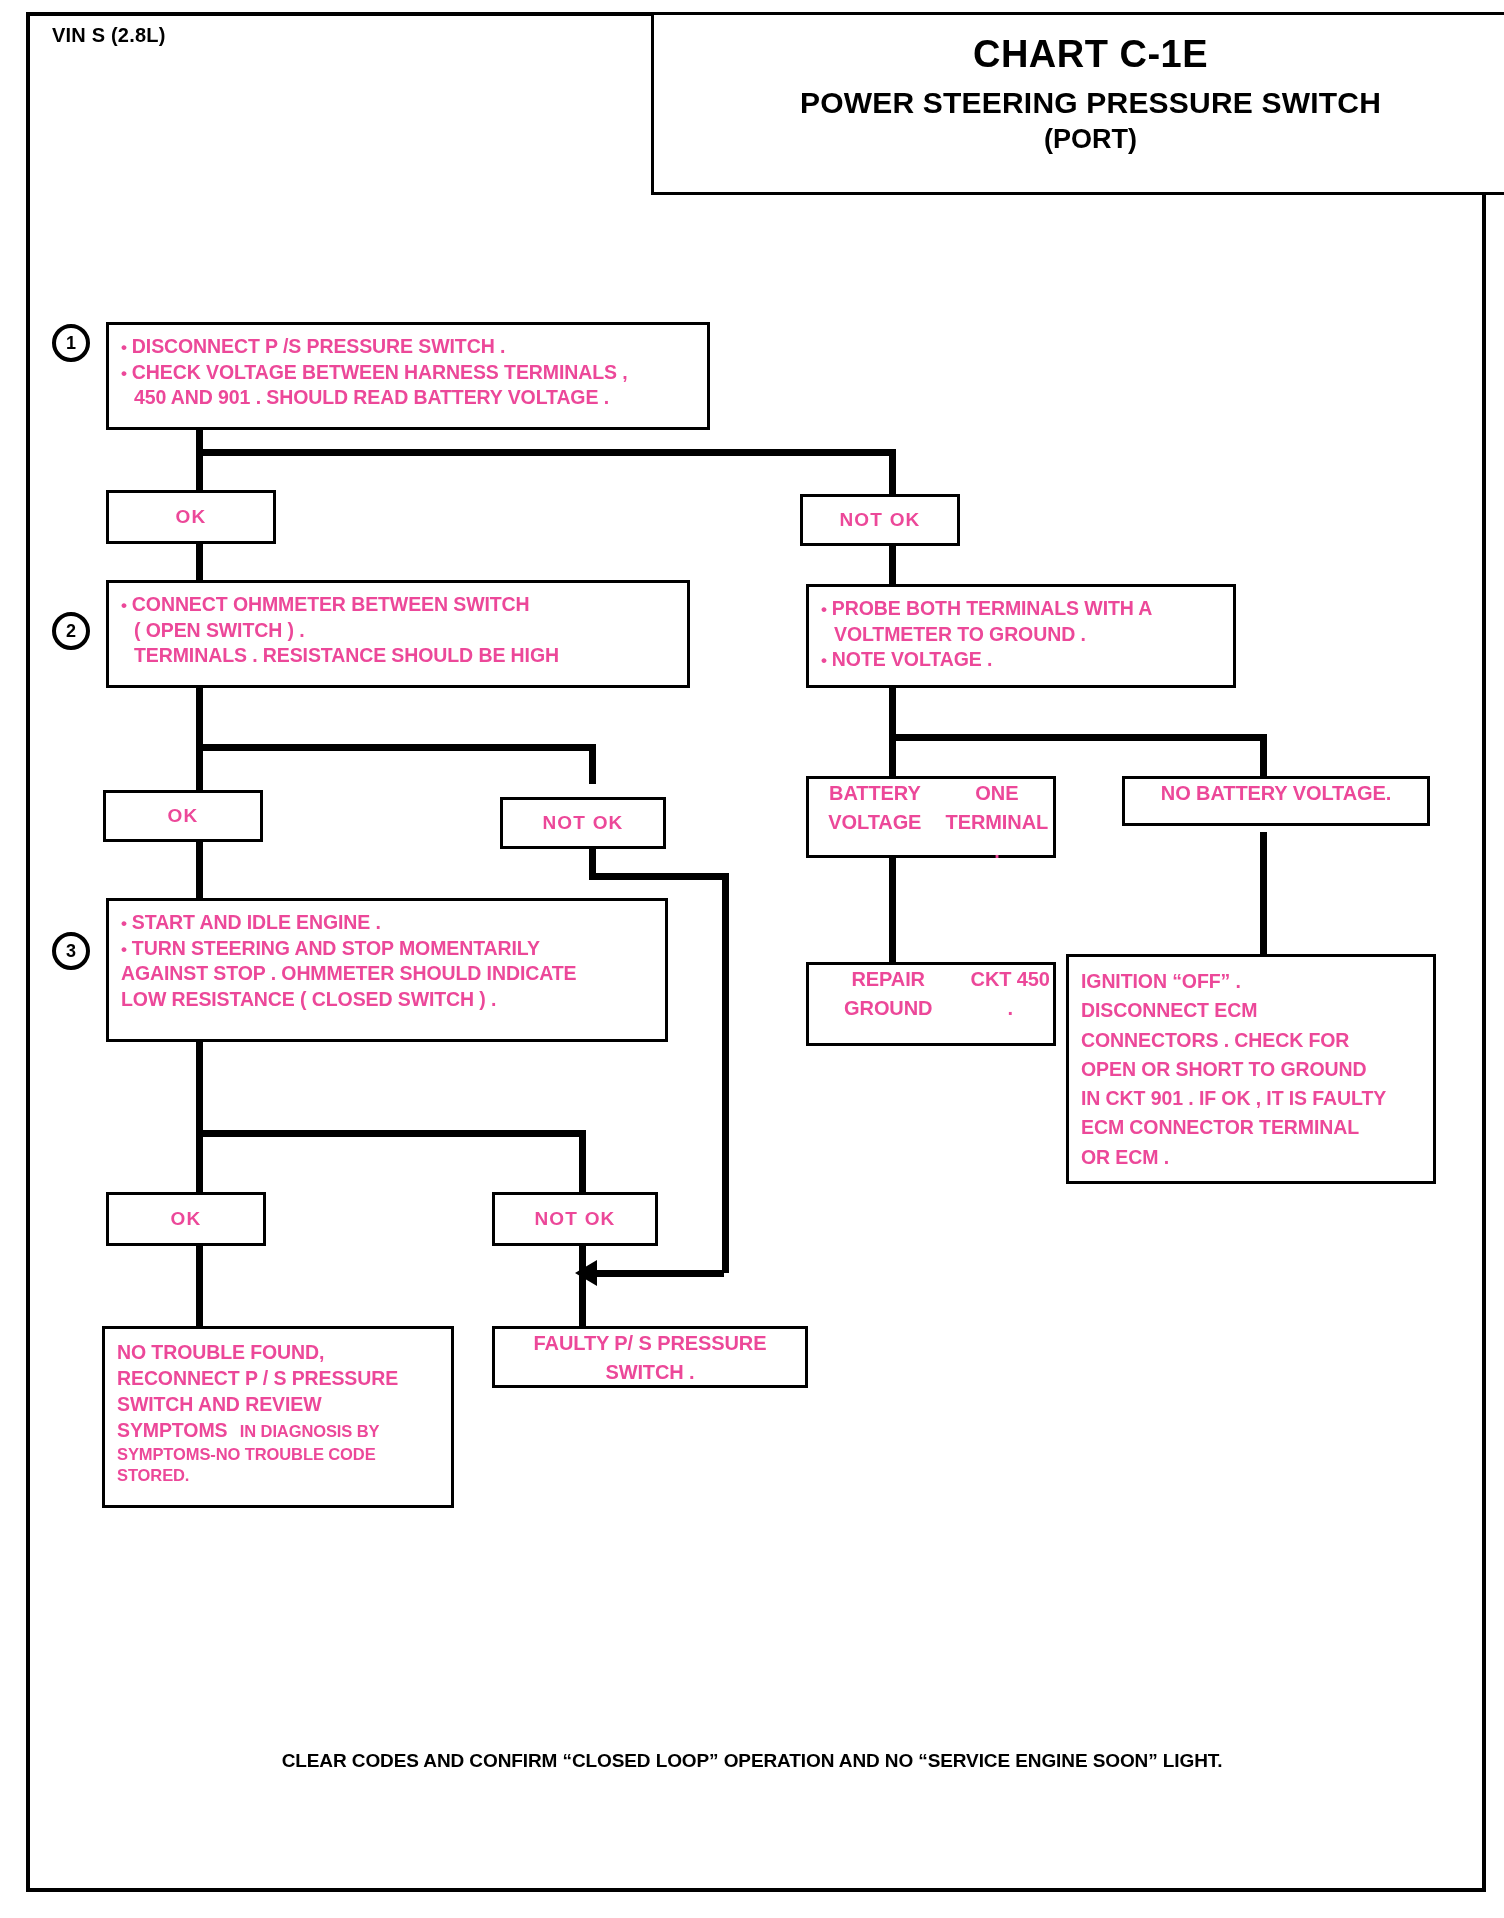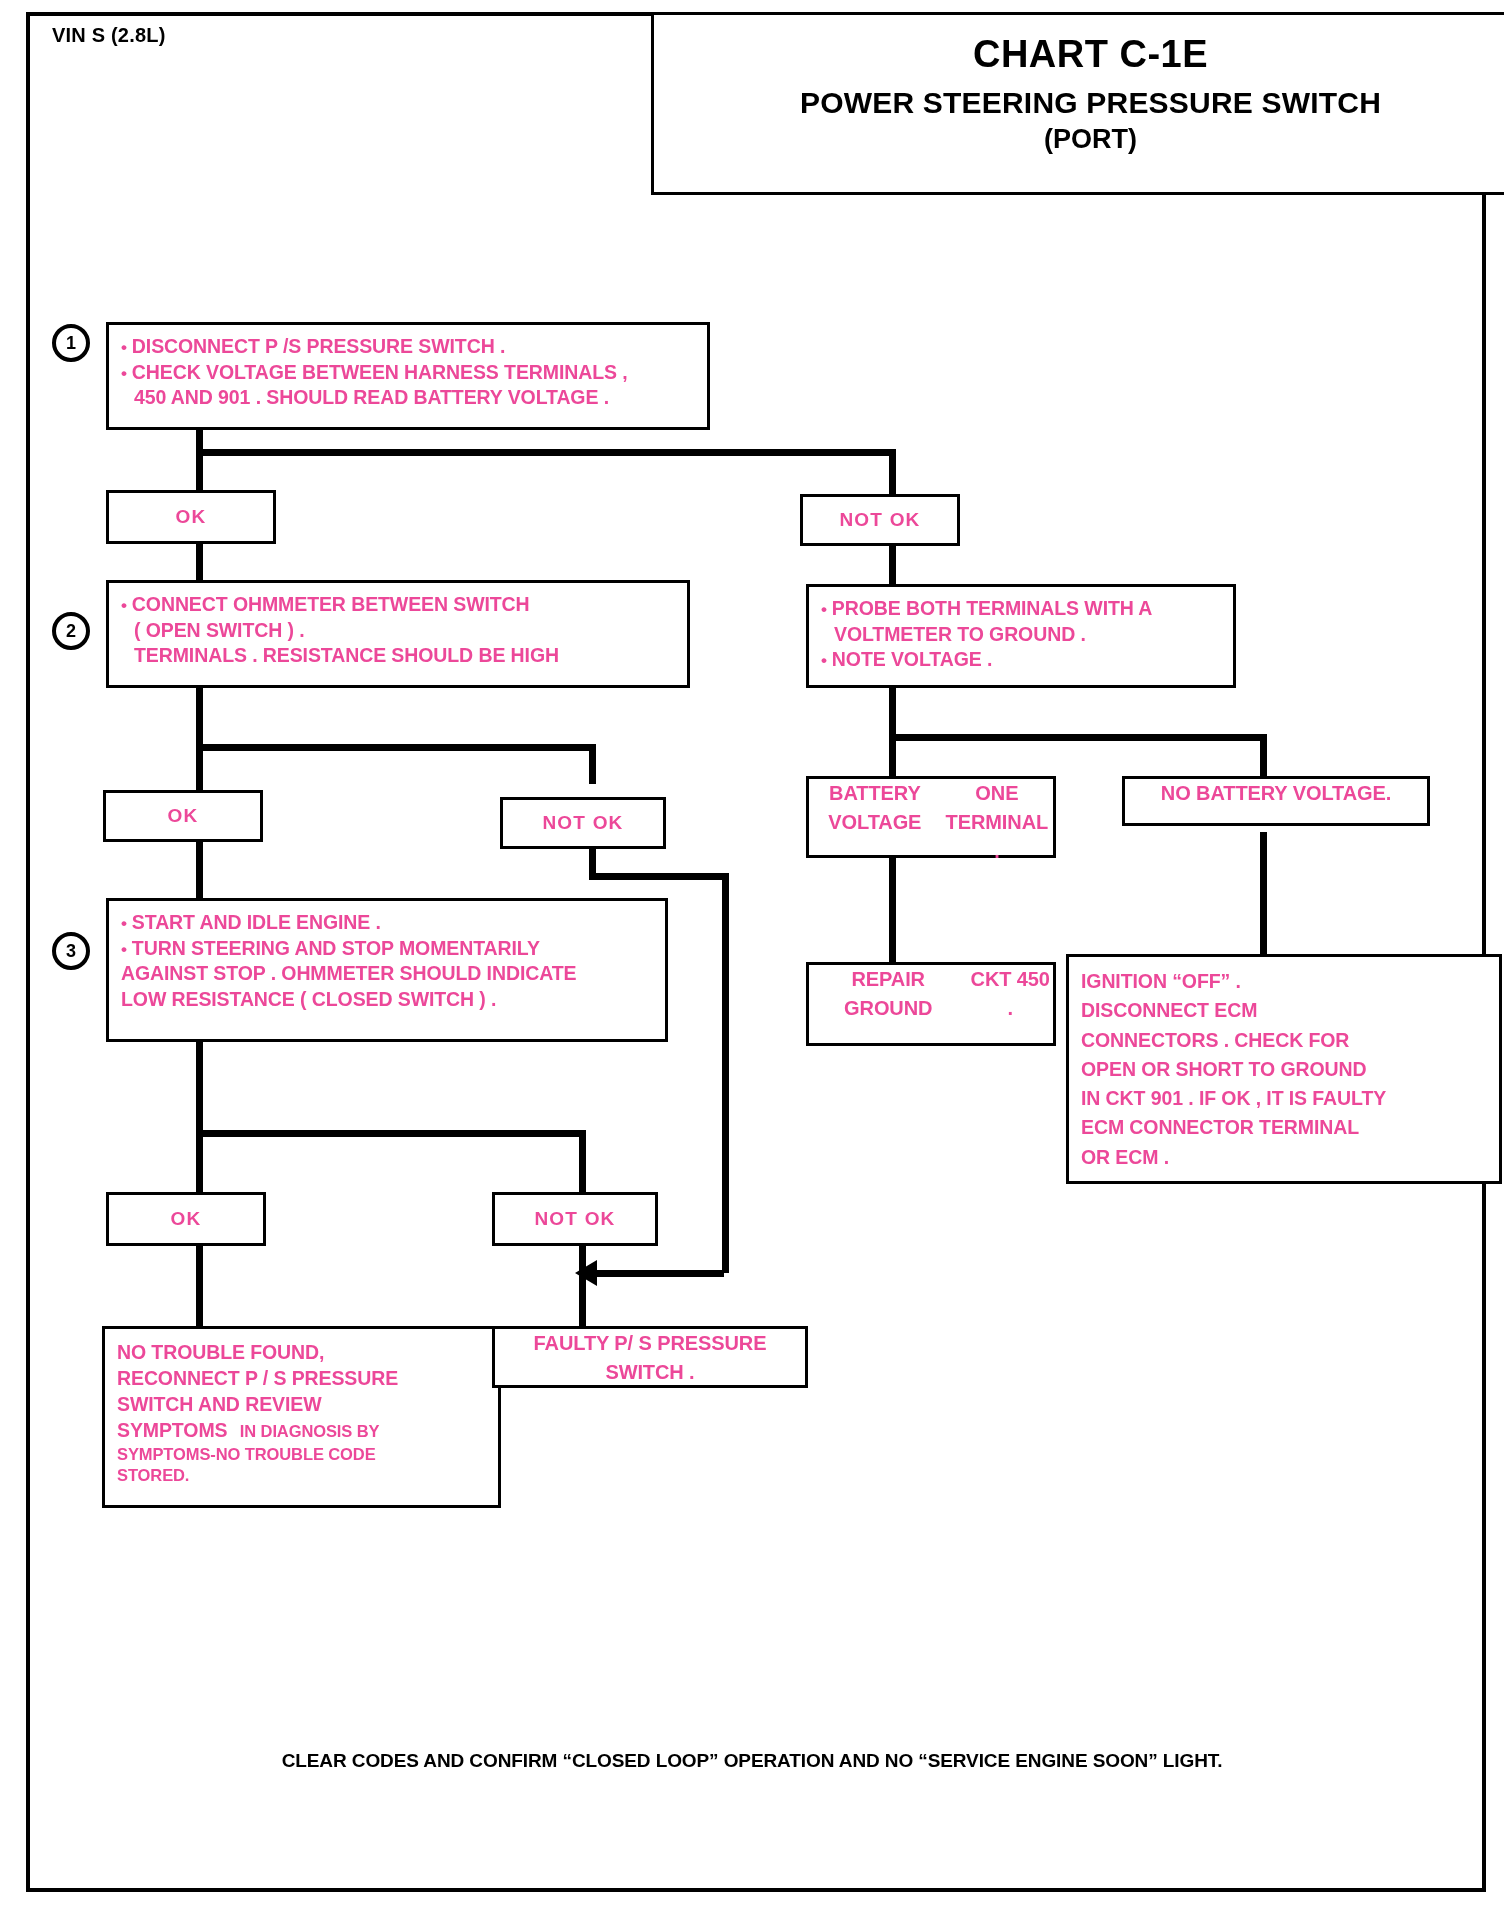--- a/index.html
+++ b/index.html
@@ -283,21 +283,21 @@
   <div class="ln v" style="left:889px; top:856px; height:110px;"></div>
   <div class="ln v" style="left:1260px; top:832px; height:126px;"></div>
 
   <div class="node" style="left:806px; top:962px; width:250px; height:84px;">
     <div class="centered">
       <div>REPAIR GROUND</div>
       <div>CKT 450 .</div>
     </div>
   </div>
 
-  <div class="node" style="left:1066px; top:954px; width:436px; height:230px;">
+  <div class="node" style="left:1066px; top:954px; width:370px; height:230px;">
     <div class="plain">
       <div>IGNITION “OFF” .</div>
       <div>DISCONNECT  ECM</div>
       <div>CONNECTORS . CHECK FOR</div>
       <div>OPEN OR SHORT TO GROUND</div>
       <div>IN CKT 901 . IF OK , IT IS FAULTY</div>
       <div>ECM CONNECTOR TERMINAL</div>
       <div>OR ECM .</div>
     </div>
   </div>
@@ -323,21 +323,21 @@
   <div class="node" style="left:492px; top:1192px; width:166px; height:54px;">
     <div class="tag">NOT OK</div>
   </div>
 
   <div class="ln v" style="left:196px; top:1242px; height:86px;"></div>
   <div class="ln v" style="left:579px; top:1242px; height:86px;"></div>
 
   <div class="ln h" style="left:584px; top:1270px; width:140px;"></div>
   <div class="arrow-head" style="left:575px; top:1260px;"></div>
 
-  <div class="node" style="left:102px; top:1326px; width:399px; height:182px;">
+  <div class="node" style="left:102px; top:1326px; width:352px; height:182px;">
     <div class="plain" style="line-height:1.34;">
       <div>NO TROUBLE FOUND,</div>
       <div>RECONNECT P / S  PRESSURE</div>
       <div>SWITCH AND REVIEW</div>
       <div>
         <span>SYMPTOMS</span>
         <span class="small-note" style="padding-left:7px;">IN DIAGNOSIS BY</span>
       </div>
       <div class="small-note">SYMPTOMS-NO TROUBLE CODE</div>
       <div class="small-note">STORED.</div>

